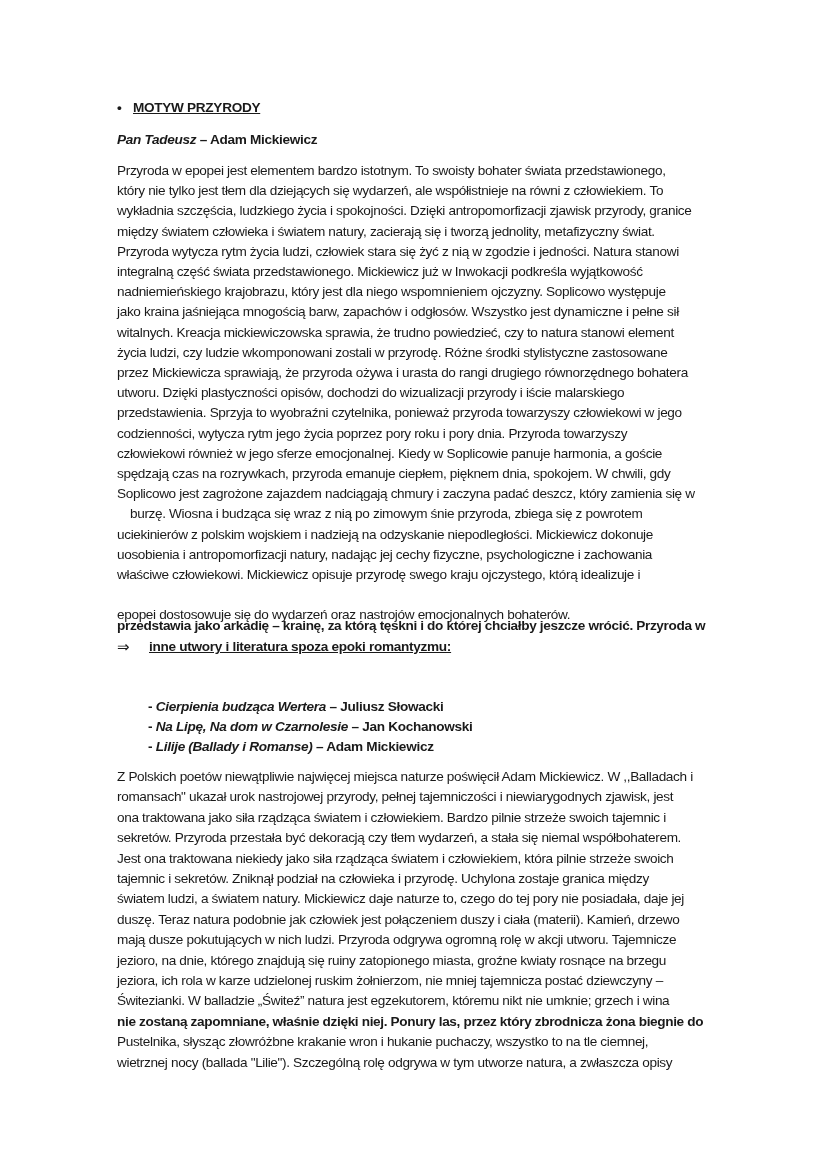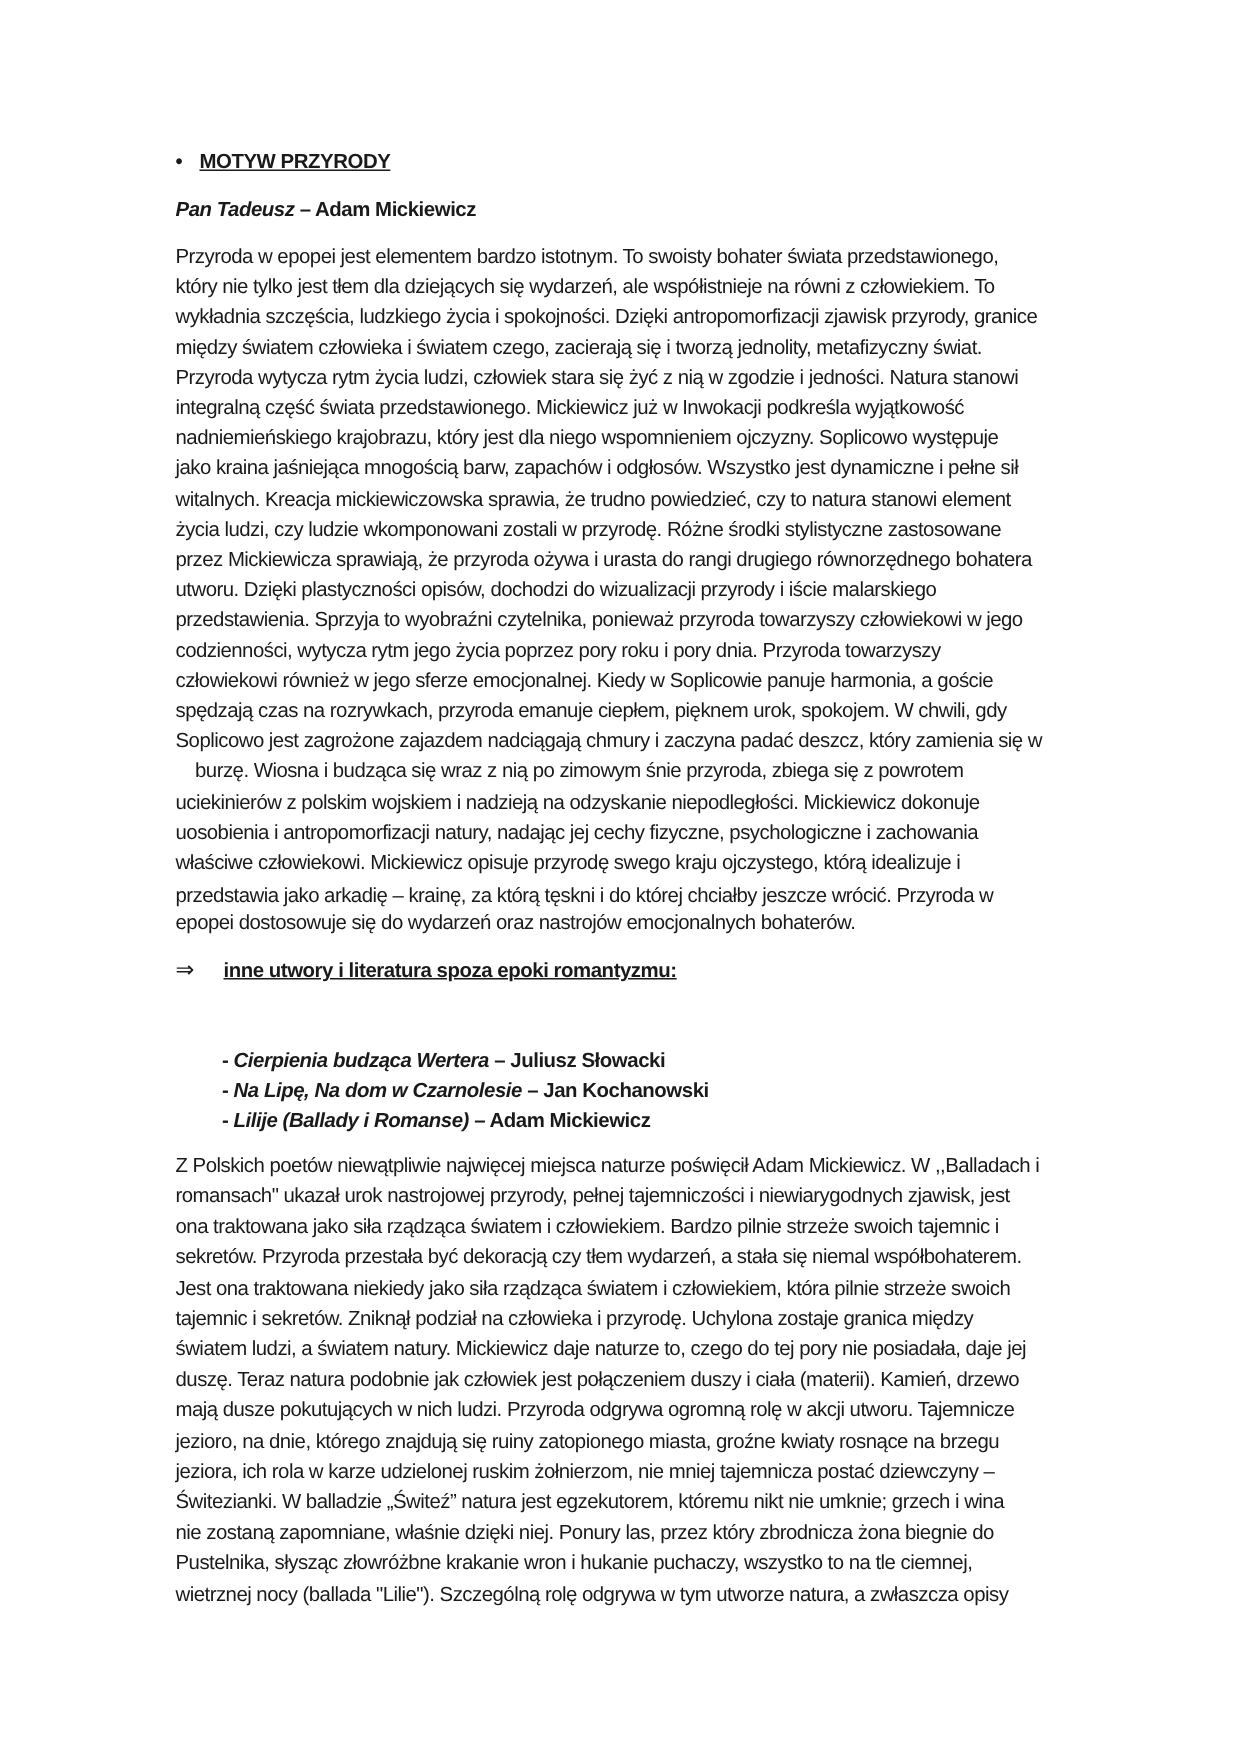--- a/index.html
+++ b/index.html
@@ -30,39 +30,39 @@
   </div>
 
   <div class="work-title">
     <i>Pan Tadeusz</i><span> – </span><span>Adam Mickiewicz</span>
   </div>
 
   <div id="para1">
       <div class="line" style="top: 161px;">Przyroda w epopei jest elementem bardzo istotnym. To swoisty bohater świata przedstawionego,</div>
       <div class="line" style="top: 181.2px;">który nie tylko jest tłem dla dziejących się wydarzeń, ale współistnieje na równi z człowiekiem. To</div>
       <div class="line" style="top: 201.4px;">wykładnia szczęścia, ludzkiego życia i spokojności. Dzięki antropomorfizacji zjawisk przyrody, granice</div>
-      <div class="line" style="top: 221.6px;">między światem człowieka i światem czego, zacierają się i tworzą jednolity, metafizyczny świat.</div>
+      <div class="line" style="top: 221.6px;">między światem człowieka i światem natury, zacierają się i tworzą jednolity, metafizyczny świat.</div>
       <div class="line" style="top: 241.8px;">Przyroda wytycza rytm życia ludzi, człowiek stara się żyć z nią w zgodzie i jedności. Natura stanowi</div>
       <div class="line" style="top: 262px;">integralną część świata przedstawionego. Mickiewicz już w Inwokacji podkreśla wyjątkowość</div>
       <div class="line" style="top: 282.2px;">nadniemieńskiego krajobrazu, który jest dla niego wspomnieniem ojczyzny. Soplicowo występuje</div>
       <div class="line" style="top: 302.4px;">jako kraina jaśniejąca mnogością barw, zapachów i odgłosów. Wszystko jest dynamiczne i pełne sił</div>
       <div class="line" style="top: 322.6px;">witalnych. Kreacja mickiewiczowska sprawia, że trudno powiedzieć, czy to natura stanowi element</div>
       <div class="line" style="top: 342.8px;">życia ludzi, czy ludzie wkomponowani zostali w przyrodę. Różne środki stylistyczne zastosowane</div>
       <div class="line" style="top: 363px;">przez Mickiewicza sprawiają, że przyroda ożywa i urasta do rangi drugiego równorzędnego bohatera</div>
       <div class="line" style="top: 383.2px;">utworu. Dzięki plastyczności opisów, dochodzi do wizualizacji przyrody i iście malarskiego</div>
       <div class="line" style="top: 403.4px;">przedstawienia. Sprzyja to wyobraźni czytelnika, ponieważ przyroda towarzyszy człowiekowi w jego</div>
       <div class="line" style="top: 423.6px;">codzienności, wytycza rytm jego życia poprzez pory roku i pory dnia. Przyroda towarzyszy</div>
       <div class="line" style="top: 443.8px;">człowiekowi również w jego sferze emocjonalnej. Kiedy w Soplicowie panuje harmonia, a goście</div>
-      <div class="line" style="top: 464px;">spędzają czas na rozrywkach, przyroda emanuje ciepłem, pięknem urok, spokojem. W chwili, gdy</div>
+      <div class="line" style="top: 464px;">spędzają czas na rozrywkach, przyroda emanuje ciepłem, pięknem dnia, spokojem. W chwili, gdy</div>
       <div class="line" style="top: 484.2px;">Soplicowo jest zagrożone zajazdem nadciągają chmury i zaczyna padać deszcz, który zamienia się w</div>
       <div class="line" style="top: 504.4px; padding-left: 13px;">burzę. Wiosna i budząca się wraz z nią po zimowym śnie przyroda, zbiega się z powrotem</div>
       <div class="line" style="top: 524.6px;">uciekinierów z polskim wojskiem i nadzieją na odzyskanie niepodległości. Mickiewicz dokonuje</div>
       <div class="line" style="top: 544.8px;">uosobienia i antropomorfizacji natury, nadając jej cechy fizyczne, psychologiczne i zachowania</div>
       <div class="line" style="top: 565px;">właściwe człowiekowi. Mickiewicz opisuje przyrodę swego kraju ojczystego, którą idealizuje i</div>
-      <div class="line" style="top: 587px;">przedstawia jako arkadię – krainę, za którą tęskni i do której chciałby jeszcze wrócić. Przyroda w</div>
+      <div class="line" style="top: 616px; font-weight: bold;">przedstawia jako arkadię – krainę, za którą tęskni i do której chciałby jeszcze wrócić. Przyroda w</div>
       <div class="line" style="top: 605.4px;">epopei dostosowuje się do wydarzeń oraz nastrojów emocjonalnych bohaterów.</div>
     </div>
 
   <div class="arrow-heading">
     <span class="arrow-icon">⇒</span>
     <span class="arrow-text">inne utwory i literatura spoza epoki romantyzmu:</span>
   </div>
 
   <div class="list-item" style="top:697px;">
     <span>- </span><i>Cierpienia budząca Wertera</i><span> – </span><span>Juliusz Słowacki</span>
@@ -80,17 +80,17 @@
       <div class="line" style="top: 807.8px;">ona traktowana jako siła rządząca światem i człowiekiem. Bardzo pilnie strzeże swoich tajemnic i</div>
       <div class="line" style="top: 828.2px;">sekretów. Przyroda przestała być dekoracją czy tłem wydarzeń, a stała się niemal współbohaterem.</div>
       <div class="line" style="top: 848.6px;">Jest ona traktowana niekiedy jako siła rządząca światem i człowiekiem, która pilnie strzeże swoich</div>
       <div class="line" style="top: 869px;">tajemnic i sekretów. Zniknął podział na człowieka i przyrodę. Uchylona zostaje granica między</div>
       <div class="line" style="top: 889.4px;">światem ludzi, a światem natury. Mickiewicz daje naturze to, czego do tej pory nie posiadała, daje jej</div>
       <div class="line" style="top: 909.8px;">duszę. Teraz natura podobnie jak człowiek jest połączeniem duszy i ciała (materii). Kamień, drzewo</div>
       <div class="line" style="top: 930.2px;">mają dusze pokutujących w nich ludzi. Przyroda odgrywa ogromną rolę w akcji utworu. Tajemnicze</div>
       <div class="line" style="top: 950.6px;">jezioro, na dnie, którego znajdują się ruiny zatopionego miasta, groźne kwiaty rosnące na brzegu</div>
       <div class="line" style="top: 971px;">jeziora, ich rola w karze udzielonej ruskim żołnierzom, nie mniej tajemnicza postać dziewczyny –</div>
       <div class="line" style="top: 991.4px;">Świtezianki. W balladzie „Świteź” natura jest egzekutorem, któremu nikt nie umknie; grzech i wina</div>
-      <div class="line" style="top: 1011.8px;">nie zostaną zapomniane, właśnie dzięki niej. Ponury las, przez który zbrodnicza żona biegnie do</div>
+      <div class="line" style="top: 1011.8px; font-weight: bold;">nie zostaną zapomniane, właśnie dzięki niej. Ponury las, przez który zbrodnicza żona biegnie do</div>
       <div class="line" style="top: 1032.2px;">Pustelnika, słysząc złowróżbne krakanie wron i hukanie puchaczy, wszystko to na tle ciemnej,</div>
       <div class="line" style="top: 1052.6px;">wietrznej nocy (ballada "Lilie"). Szczególną rolę odgrywa w tym utworze natura, a zwłaszcza opisy</div>
     </div>
 </div>
 
 </body></html>

